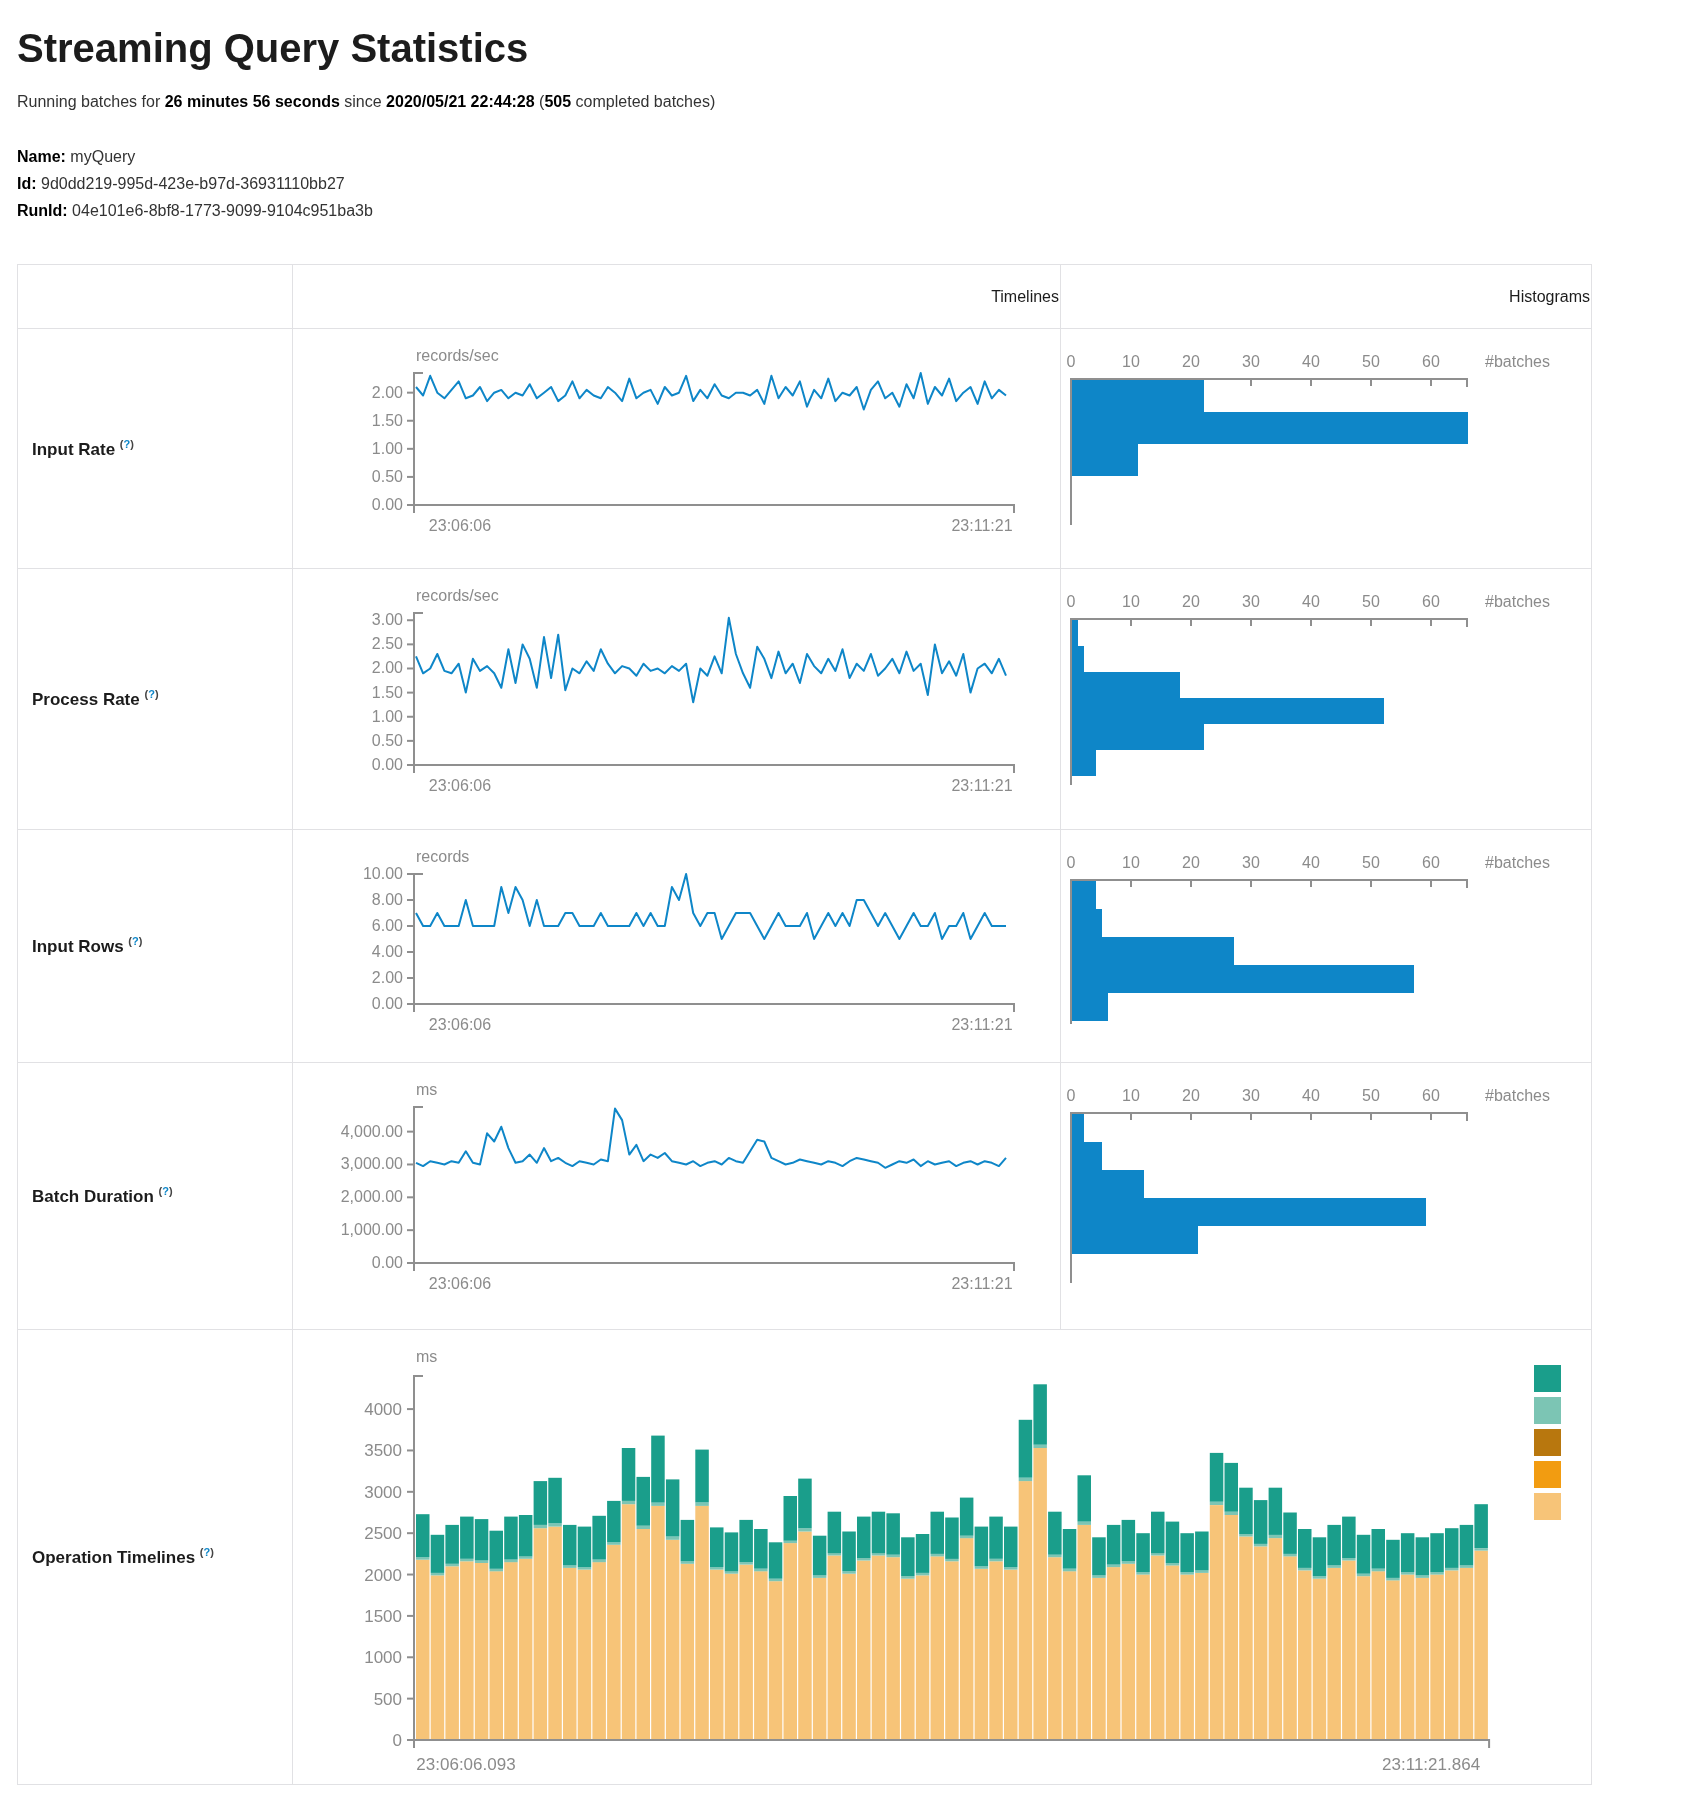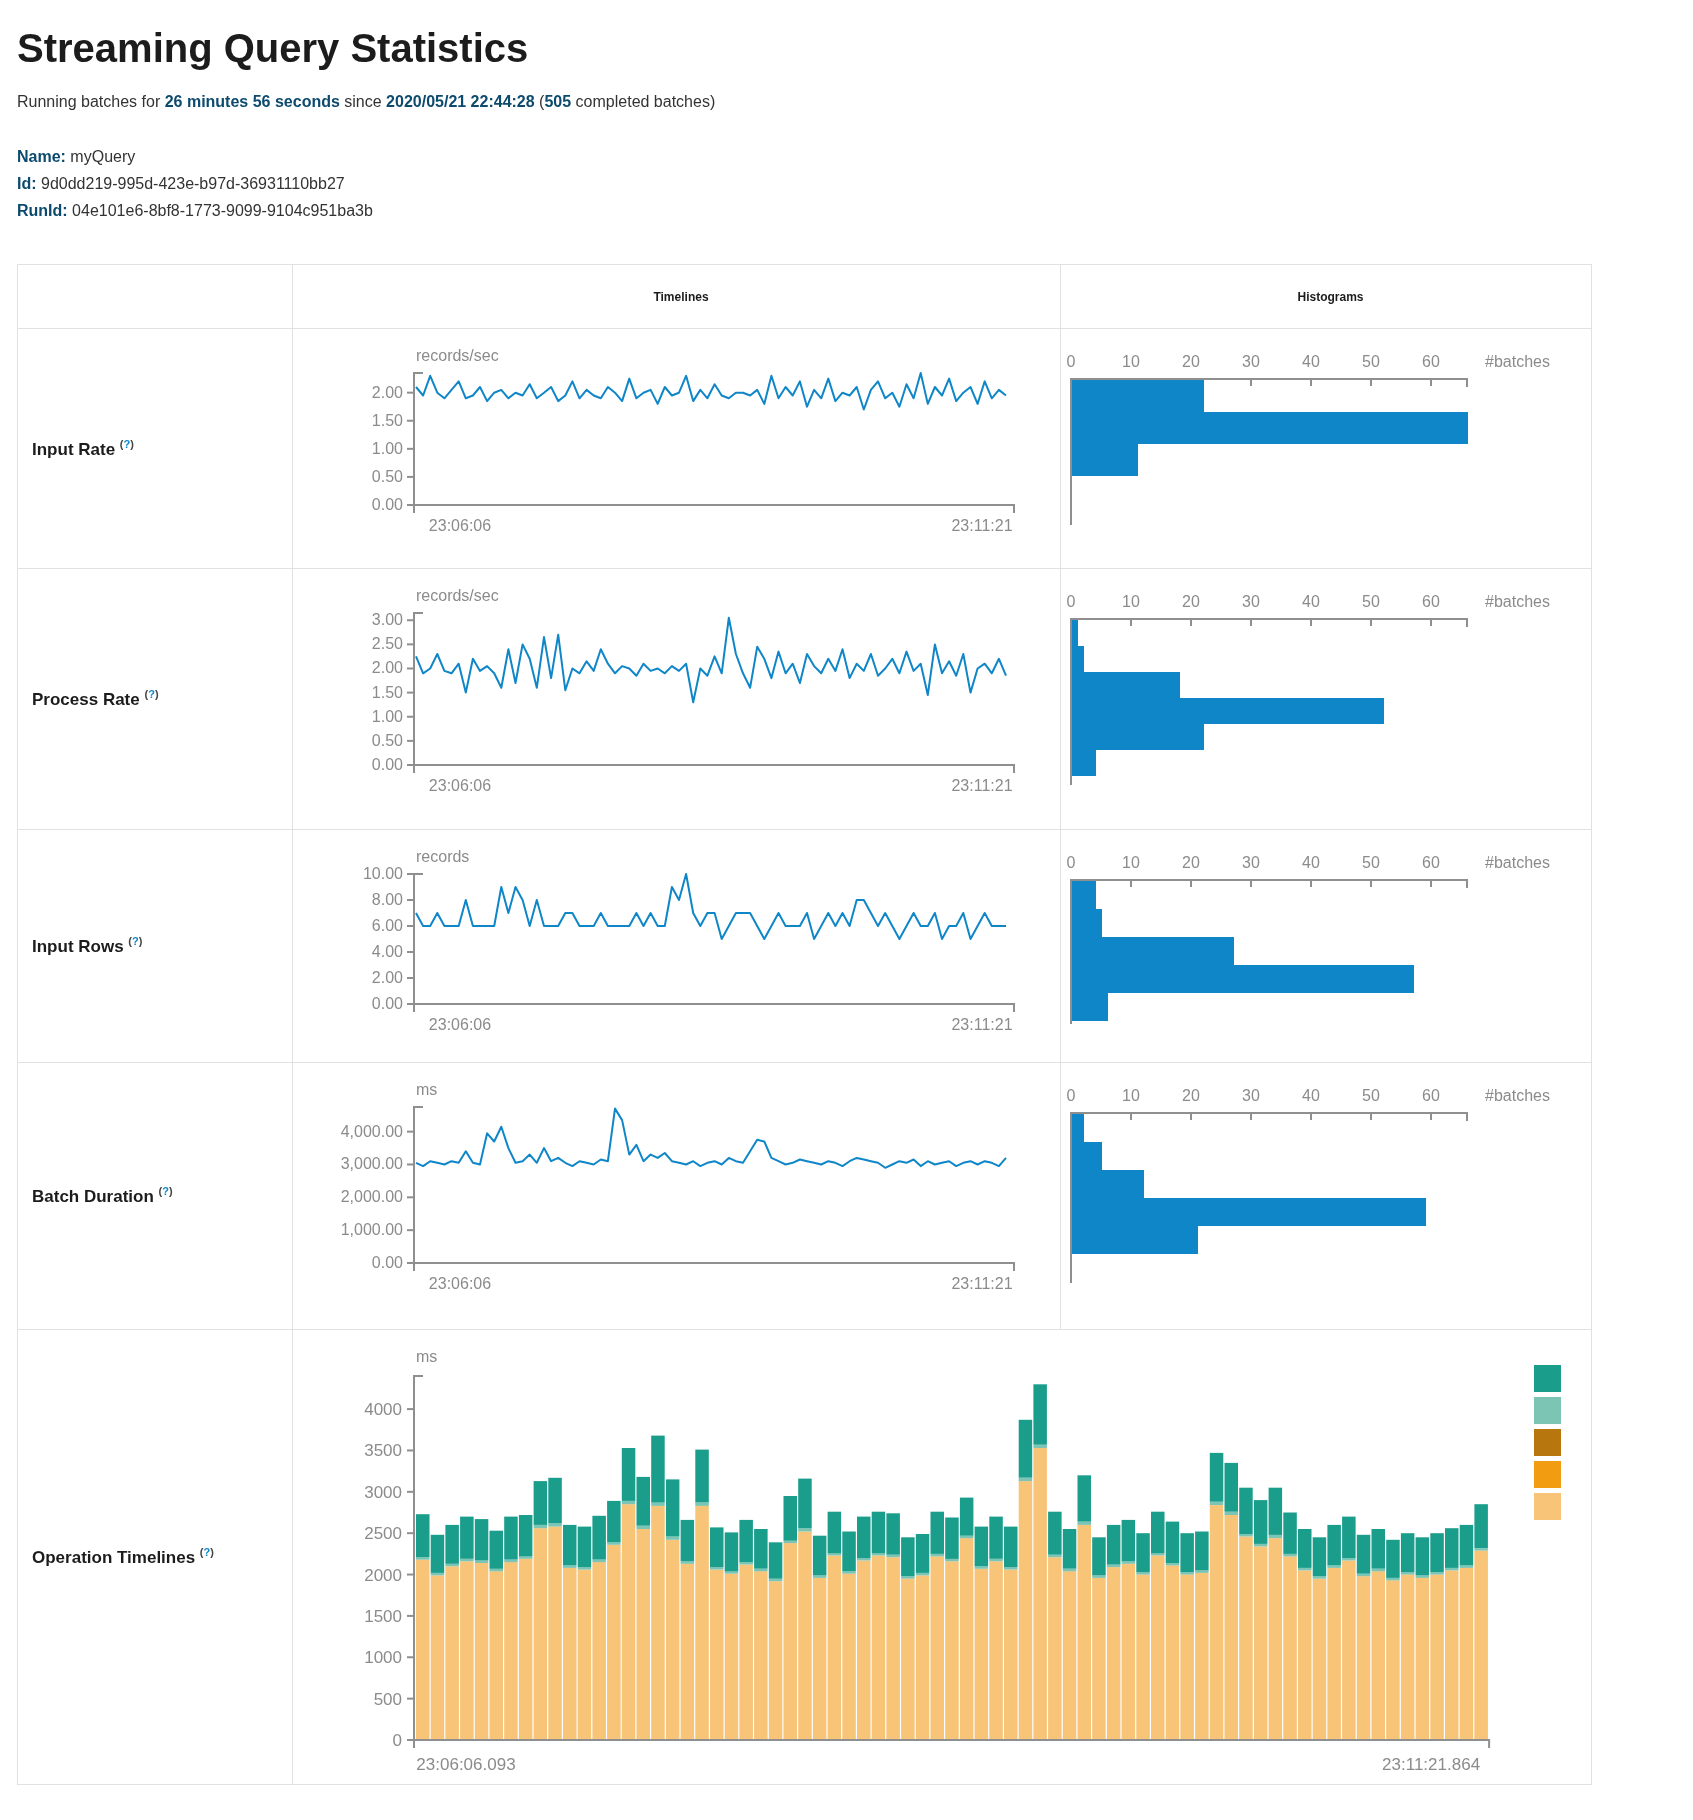--- a/index.html
+++ b/index.html
@@ -1,25 +1,25 @@
 <!DOCTYPE html>
 <html><head>
 <meta charset="utf-8">
 <style>
   * { box-sizing: border-box; }
   body { margin:0; background:#fff; color:#333; font-family:"Liberation Sans",sans-serif; }
   .page { width:1676px; padding:14px 0 30px 17px; }
   h1.title { font-size:40px; font-weight:700; color:#1c1c1c; margin:12px 0 22px 0; }
   .subtitle { font-size:16px; margin:0 0 10px 0; color:#333; }
   .qinfo { margin-top:32px; font-size:16px; line-height:27px; }
-  b { font-weight:700; color:#0c4a6e; }
+  b { font-weight:700; color:#000000; }
   table.stats { border-collapse:collapse; table-layout:fixed; margin-top:40px; width:1574px; }
   table.stats th, table.stats td { border:1px solid #e1e1e4; }
   col.c1{width:275px;} col.c2{width:768px;} col.c3{width:531px;}
-  thead th { height:64px; text-align:center; vertical-align:middle; font-size:12px; font-weight:700; color:#1c1c1c; padding-left:10px; background:#fff; }
+  thead th { height:64px; text-align:right; vertical-align:middle; font-size:16px; font-weight:400; color:#1c1c1c; padding-left:10px; background:#fff; }
   td.label { vertical-align:middle; padding-left:14px; font-size:17px; font-weight:700; color:#1c1c1c; }
   sup.help { font-size:11px; font-weight:700; color:#444; cursor:pointer; }
   sup.help .q { color:#0e86c8; }
   td.chart { vertical-align:top; padding:10px 0 0 0; position:relative; }
   tr.r1{height:240px;} tr.r2{height:261px;} tr.r3{height:233px;} tr.r4{height:267px;} tr.r5{height:451px;}
   svg text { font-family:"Liberation Sans",sans-serif; }
   .legend { position:absolute; top:35px; right:30px; }
   .legend .sq { width:27px; height:27px; margin-bottom:5px; }
 </style>
 </head>

